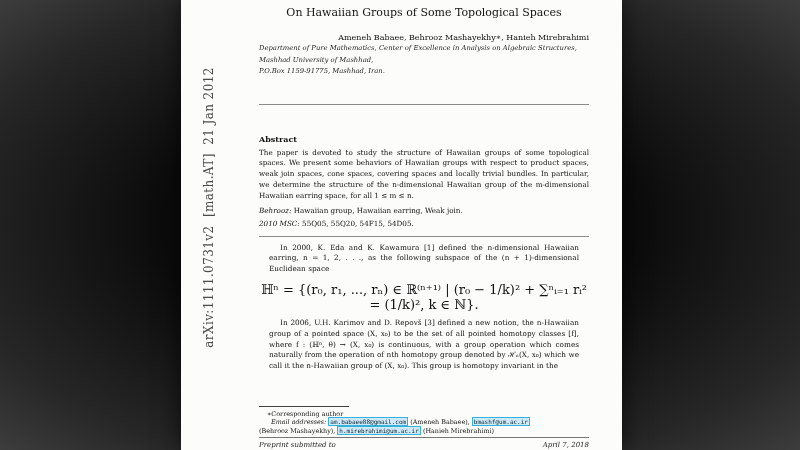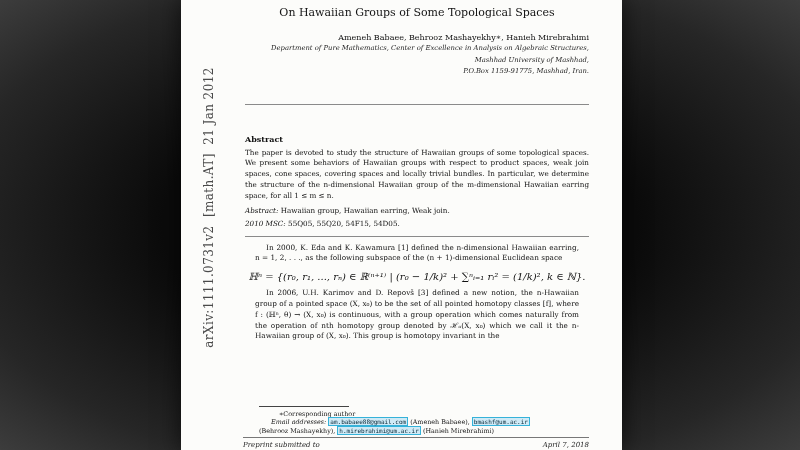--- a/index.html
+++ b/index.html
@@ -25,40 +25,40 @@
     width: 292px; height: 15px;
     transform: rotate(-90deg);
     text-align: center;
     font-size: 12px;
     letter-spacing: 0.4px;
     color: #4a4a4a;
     white-space: pre;
   }
   .content {
     position: absolute;
-    left: 64px; right: 33px; top: 0;
+    left: 78px; right: 33px; top: 0;
   }
   .title {
     margin: 6px 0 0;
     font-size: 11px;
     font-weight: normal;
     text-align: center;
     color: #141414;
   }
   .authors {
     margin-top: 14px;
     font-size: 8px;
     text-align: right;
   }
   .affil {
     margin-top: 1px;
     font-size: 6.8px;
     font-style: italic;
     line-height: 1.55;
-    text-align: right;
+    text-align: left;
     color: #222;
   }
   .affil:first-of-type { margin-top: 5px; }
   .abstract-block {
     margin-top: 27px;
     border-top: 1px solid #8a8a8a;
     border-bottom: 1px solid #8a8a8a;
     padding: 5px 0 8px;
   }
   .abs-heading { font-size: 8px; font-weight: bold; margin-top: 24px; }
@@ -78,46 +78,45 @@
   .body {
     margin: 6px 10px 0;
     font-size: 7.3px;
     line-height: 1.48;
     text-align: justify;
   }
   .indent { text-indent: 11px; }
   .tail-line { margin: 0; font-size: 7.3px; line-height: 1.45; }
   .equation {
     margin: 7px 0 5px;
-    font-size: 10px;
+    font-size: 13px;
     text-align: center;
-    font-style: italic;
   }
   .footnotes {
     position: absolute;
     left: 78px; right: 33px; bottom: 15px;
     font-size: 6.4px;
     line-height: 1.32;
     color: #141414;
   }
   .fn-rule { width: 90px; border-top: 1px solid #444; margin-bottom: 3px; }
-  .fn-indent { text-indent: 8px; margin-left: 12px; }
+  .fn-indent { text-indent: 8px; }
   .fn-indent2 { text-indent: 12px; }
   .email {
     font-family: "DejaVu Sans Mono", "Liberation Mono", monospace;
     font-size: 6px;
     background: #cfeaf6;
     border: 1px solid #35b2d9;
     padding: 0 1px;
     color: #0a2a3a;
     white-space: nowrap;
   }
   .footer {
     position: absolute;
-    left: 62px; right: 33px; bottom: 1px;
+    left: 78px; right: 33px; bottom: 1px;
     border-top: 1px solid #777;
     padding-top: 3px;
     display: flex;
     justify-content: space-between;
     font-size: 7px;
     font-style: italic;
     color: #222;
   }
 </style>
 </head>
@@ -132,21 +131,21 @@
       <h1 class="title">On Hawaiian Groups of Some Topological Spaces</h1>
       <div class="authors">Ameneh Babaee, Behrooz Mashayekhy∗, Hanieh Mirebrahimi</div>
       <div class="affil">Department of Pure Mathematics, Center of Excellence in Analysis on Algebraic Structures,</div>
       <div class="affil">Mashhad University of Mashhad,</div>
       <div class="affil">P.O.Box 1159-91775, Mashhad, Iran.</div>
 
       <div class="abstract-block">
         <div class="abs-heading">Abstract</div>
         <p class="abs-body">The paper is devoted to study the structure of Hawaiian groups of some topological spaces. We present some behaviors of Hawaiian groups with respect to product spaces, weak join spaces, cone spaces, covering spaces and locally trivial bundles. In particular, we determine the structure of the n-dimensional Hawaiian group of the m-dimensional Hawaiian earring space, for all 1 ≤ m ≤ n.</p>
         <p class="kv">
-          <span class="italic">Abstract:</span>
+          <span class="italic">Behrooz:</span>
           <span>Hawaiian group, Hawaiian earring, Weak join.</span>
         </p>
         <p class="kv">
           <span class="italic">2010 MSC:</span>
           <span>55Q05, 55Q20, 54F15, 54D05.</span>
         </p>
       </div>
 
       <p class="body indent">In 2000, K. Eda and K. Kawamura [1] defined the n-dimensional Hawaiian earring, n = 1, 2, . . ., as the following subspace of the (n + 1)-dimensional Euclidean space</p>
       <div class="equation">ℍⁿ = {(r₀, r₁, ..., rₙ) ∈ ℝ⁽ⁿ⁺¹⁾ | (r₀ − 1/k)² + ∑ⁿᵢ₌₁ rᵢ² = (1/k)², k ∈ ℕ}.</div>

